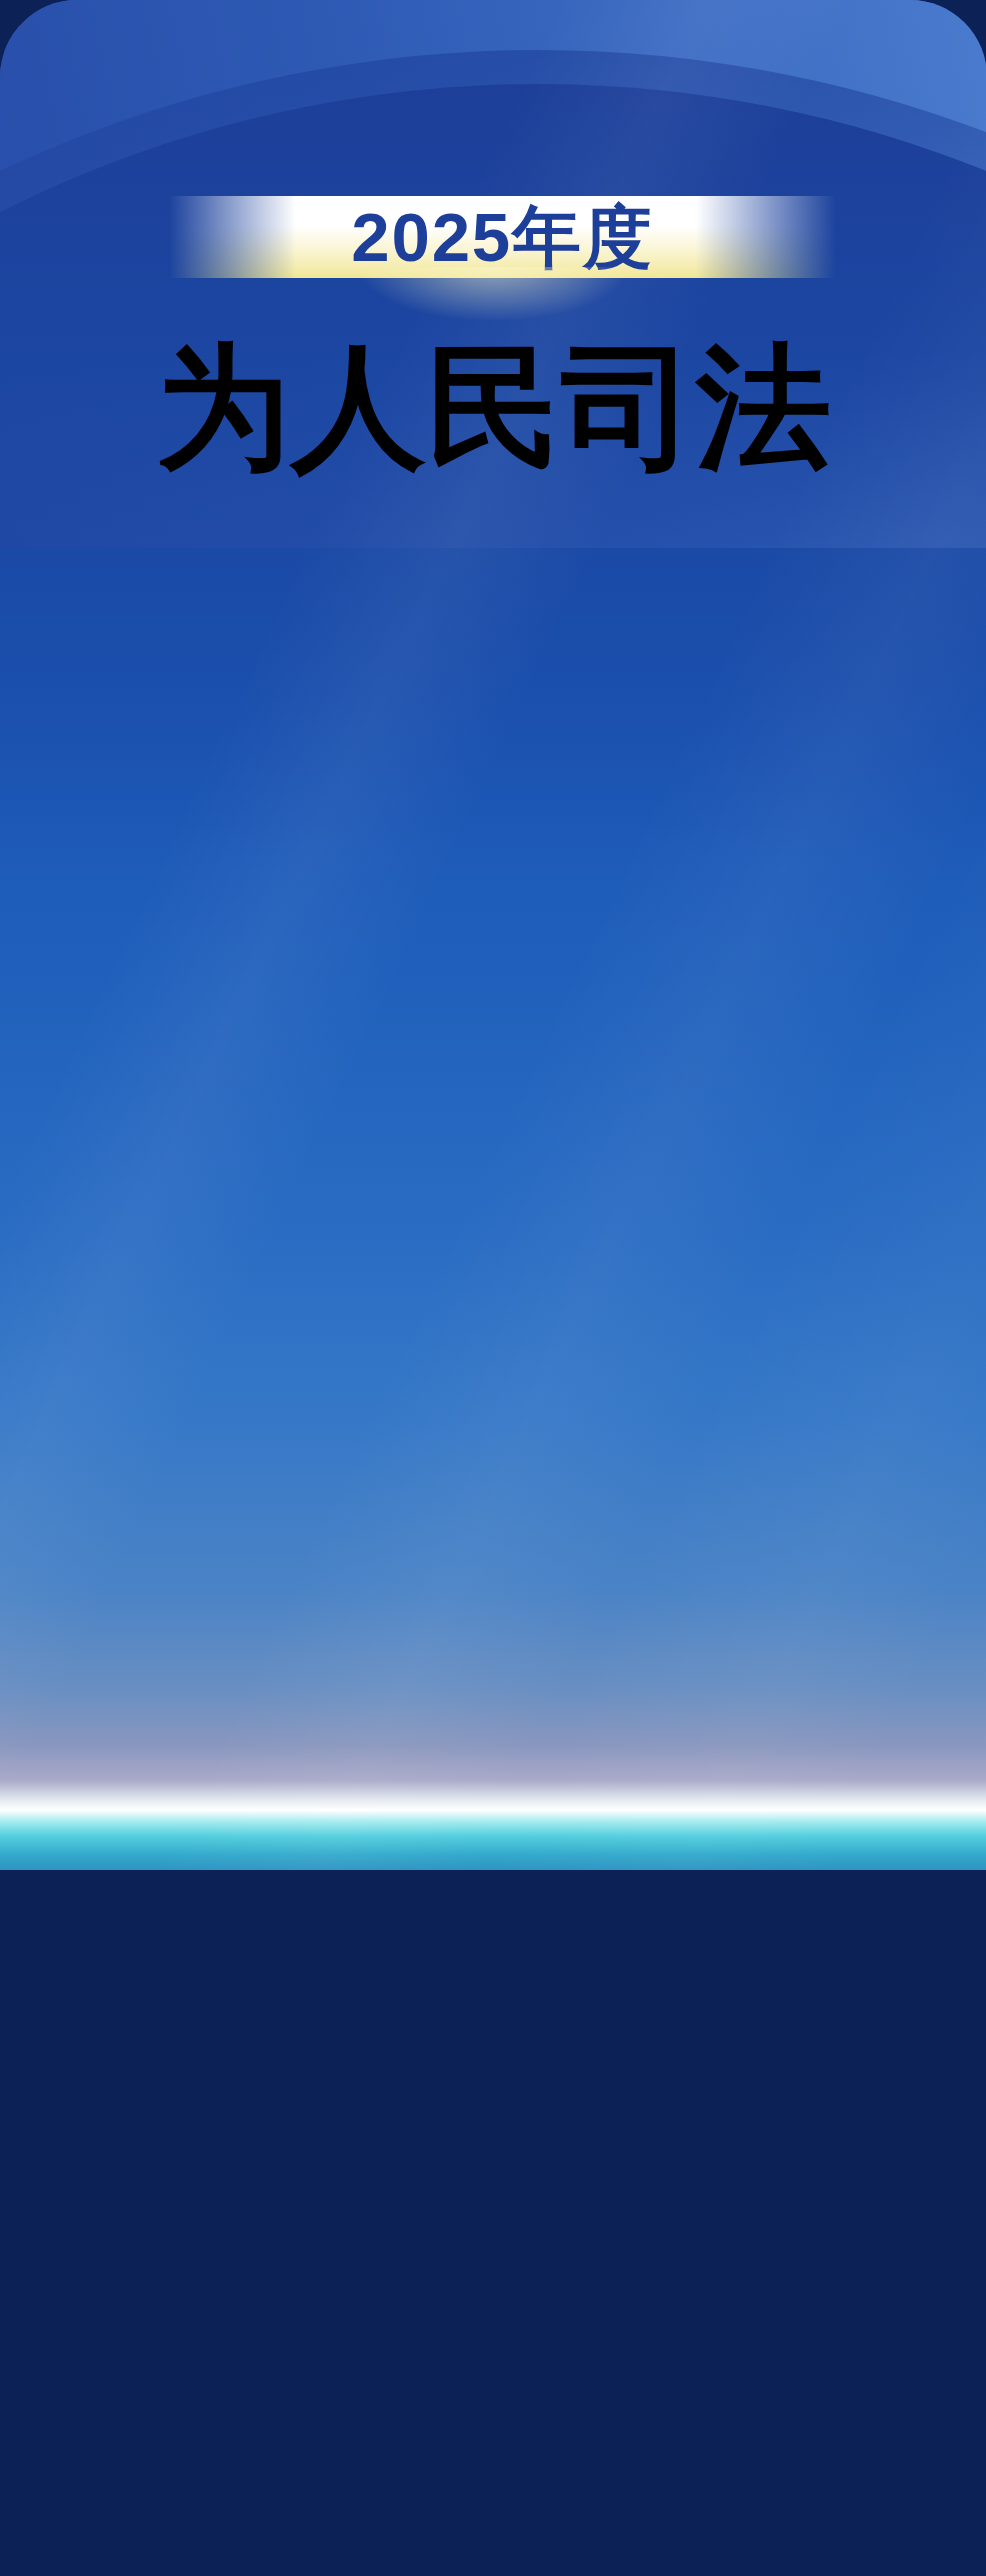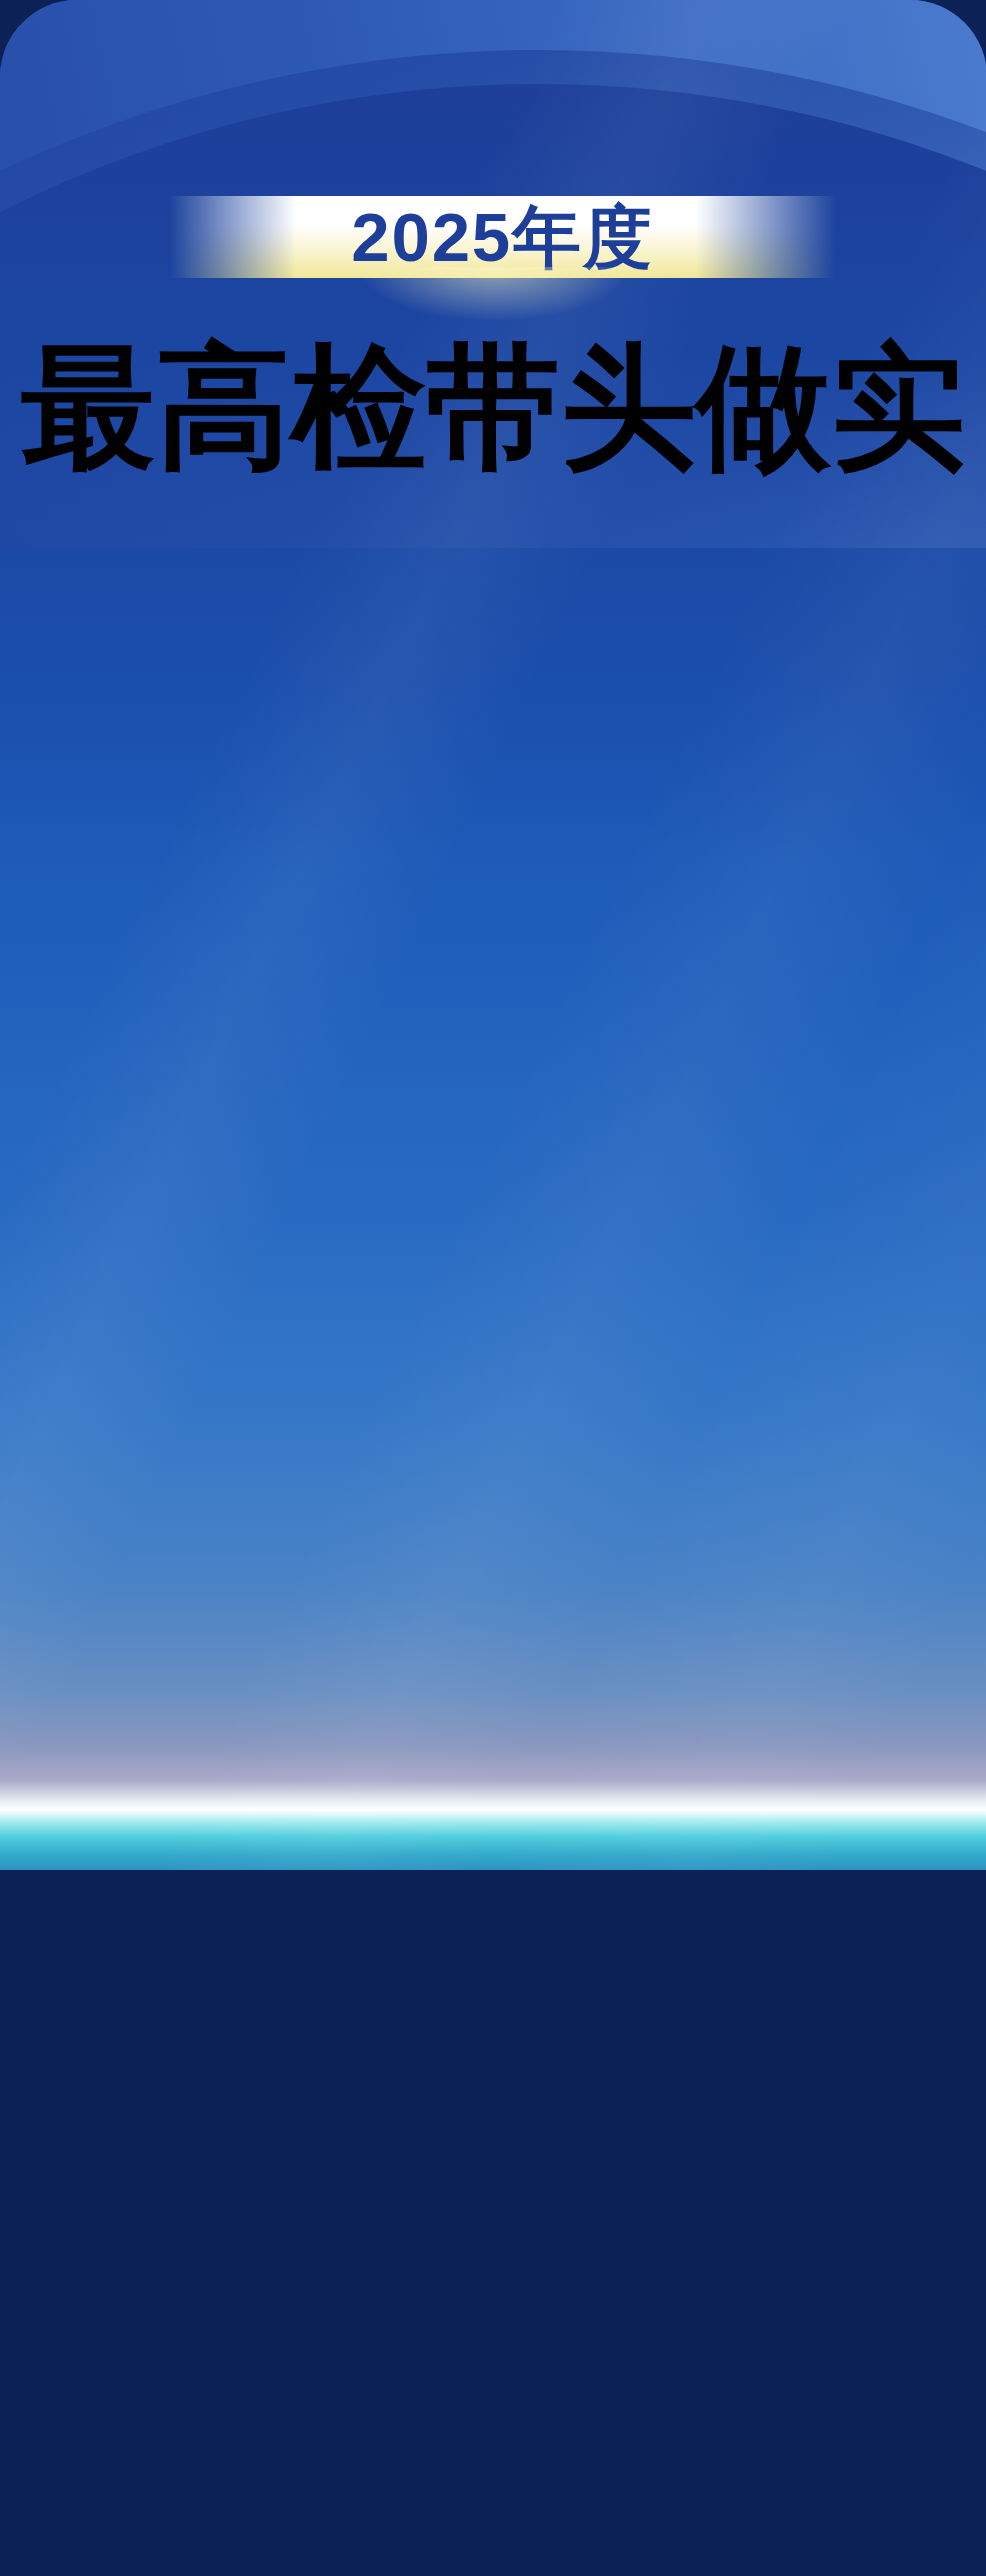--- a/index.html
+++ b/index.html
@@ -125,21 +125,21 @@
         <div class="arc-fill"></div>
       </div>
     <div class="arc arc1">
         <div class="arc-fill"></div>
       </div>
     <div class="sheen"></div>
 
     <div class="badge">2025年度</div>
     <div class="badge-glow"></div>
 
-    <div class="title">最高检带头做实</div>
+    <div class="title">为人民司法</div>
 
     <div class="items">
       <div class="row">
         <div class="num">1</div>
         <div class="row-text">“强化检察监督，加强公益诉讼”写入党的二十届四中全会《建议》，最高检强调不折不扣落实党中央决策部署</div>
         <div class="streak s-bot"></div>
       </div>
       <div class="row">
         <div class="num">2</div>
         <div class="row-text">检察机关以开展“违规异地执法和趋利性执法司法专项监督”等专项工作为抓手，更加有力为大局服务、为人民司法、为法治担当</div>

